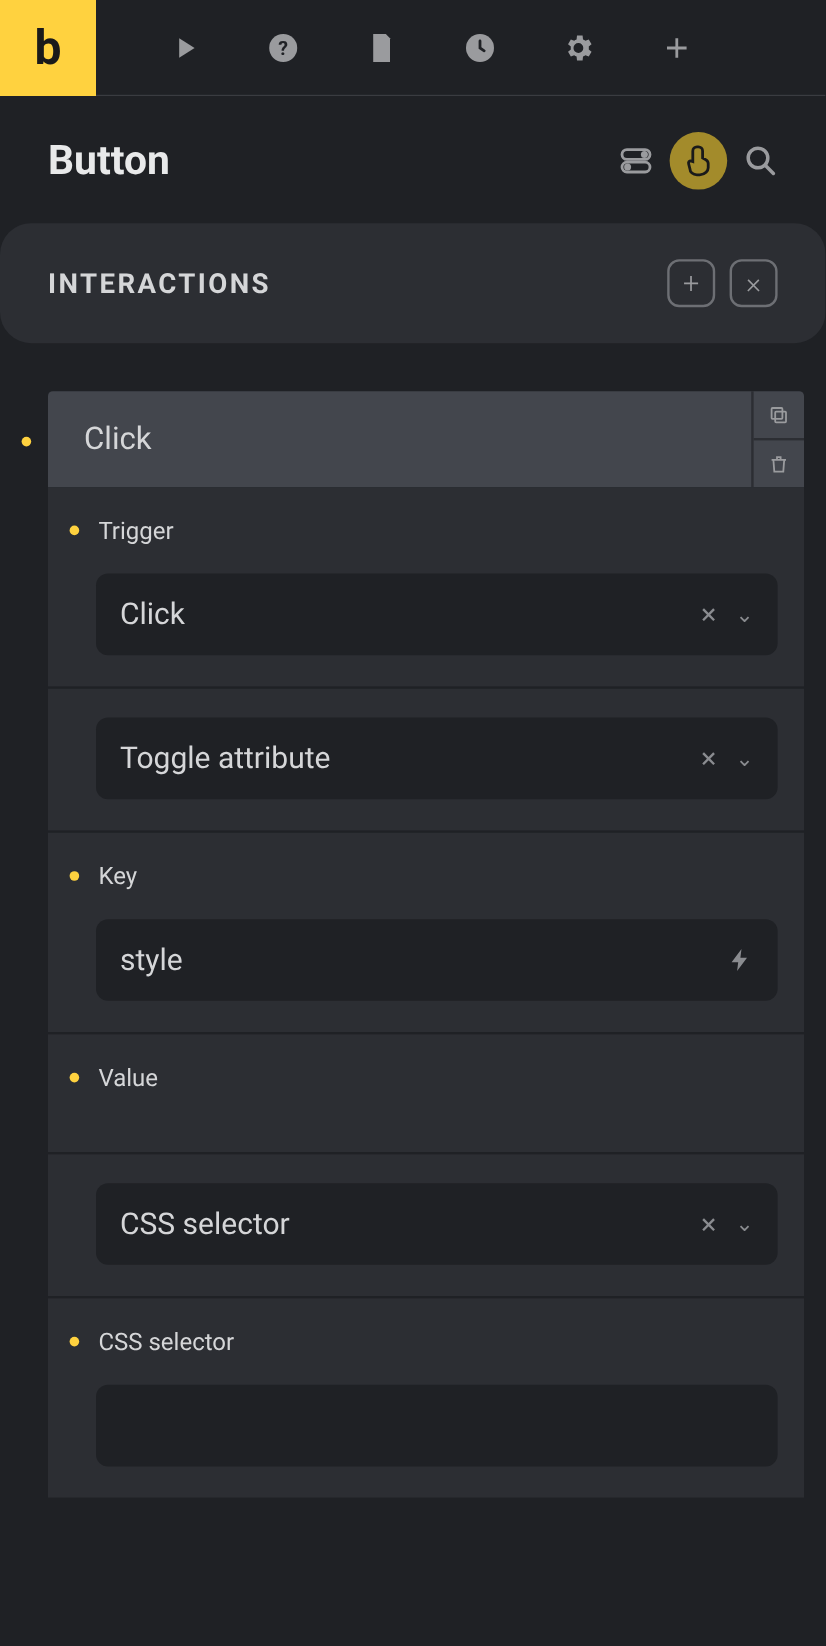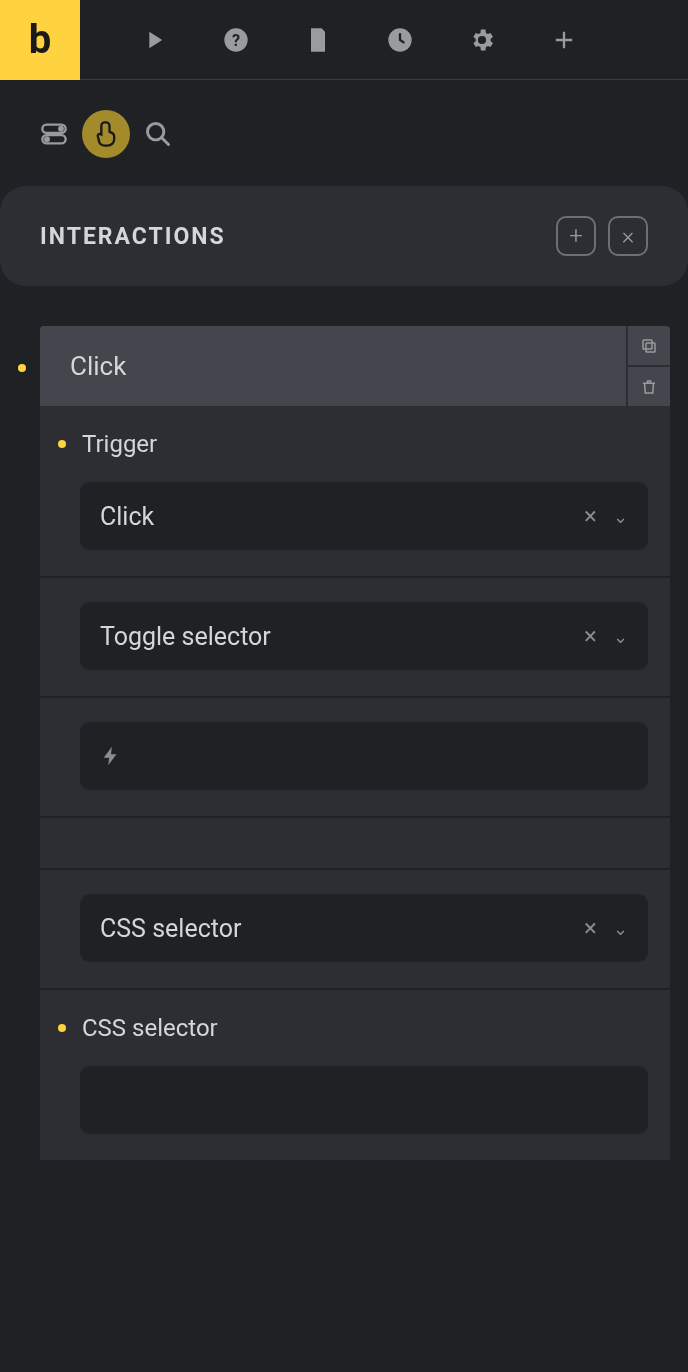--- a/index.html
+++ b/index.html
@@ -145,21 +145,21 @@
       position: relative;
     }
     .field-label-row {
       display:flex;
       align-items:center;
       gap: 16px;
       margin-bottom: 24px;
     }
     .yellow-dot { width:8px; height:8px; border-radius:50%; background:#ffd23f; flex-shrink:0; margin-left:-22px; }
     .field-label {
-      font-size: 24px;
+      font-size: 20px;
       color:#d5d6d8;
     }
     .field-input {
       background:#1f2125;
       border-radius: 10px;
       height: 68px;
       display:flex;
       align-items:center;
       padding: 0 20px;
       font-size: 25px;
@@ -214,20 +214,21 @@
     </span>
     <span class="tb-icon">
       <svg viewBox="0 0 24 24">
           <path d="M11 5h2v6h6v2h-6v6h-2v-6H5v-2h6z"></path>
         </svg>
     </span>
   </div>
 </div>
 
 <div class="header">
+  <div class="header-title">Button</div>
   <div class="header-actions">
     <span class="hdr-icon">
       <svg viewBox="0 0 24 24">
           <rect x="2" y="4" width="20" height="7" rx="3.5" fill="none" stroke="currentColor" stroke-width="2"></rect>
           <circle cx="18" cy="7.5" r="2.5"></circle>
           <rect x="2" y="13" width="20" height="7" rx="3.5" fill="none" stroke="currentColor" stroke-width="2"></rect>
           <circle cx="6" cy="16.5" r="2.5"></circle>
         </svg>
     </span>
     <span class="touch-btn">
@@ -287,45 +288,54 @@
               <span class="x-mark">×</span>
               <span class="chevron">⌄</span>
             </span>
           </div>
         </div>
       </div>
 
       <div class="card">
         <div class="field">
           <div class="field-input">
-            <span class="value">Toggle selector</span>
+            <span class="value">Toggle attribute</span>
             <span class="field-icons">
               <span class="x-mark">×</span>
               <span class="chevron">⌄</span>
             </span>
           </div>
         </div>
       </div>
 
       <div class="card">
         <div class="field">
-          <div class="field-input">
+          <div class="field-label-row">
+            <span class="yellow-dot"></span>
+            <span class="field-label">Key</span>
+          </div>
+          <div class="field-input">
+            <span class="value">style</span>
             <span class="field-icons bolt">
               <span>
                   <svg viewBox="0 0 24 24">
                     <path d="M13 2L4 14h6l-1 8 9-12h-6z"></path>
                   </svg>
                 </span>
             </span>
           </div>
         </div>
       </div>
 
       <div class="card">
         <div class="field">
+          <div class="field-label-row">
+            <span class="yellow-dot"></span>
+            <span class="field-label">Value</span>
+          </div>
         </div>
       </div>
 
       <div class="card">
         <div class="field">
           <div class="field-input">
             <span class="value">CSS selector</span>
             <span class="field-icons">
               <span class="x-mark">×</span>
               <span class="chevron">⌄</span>

